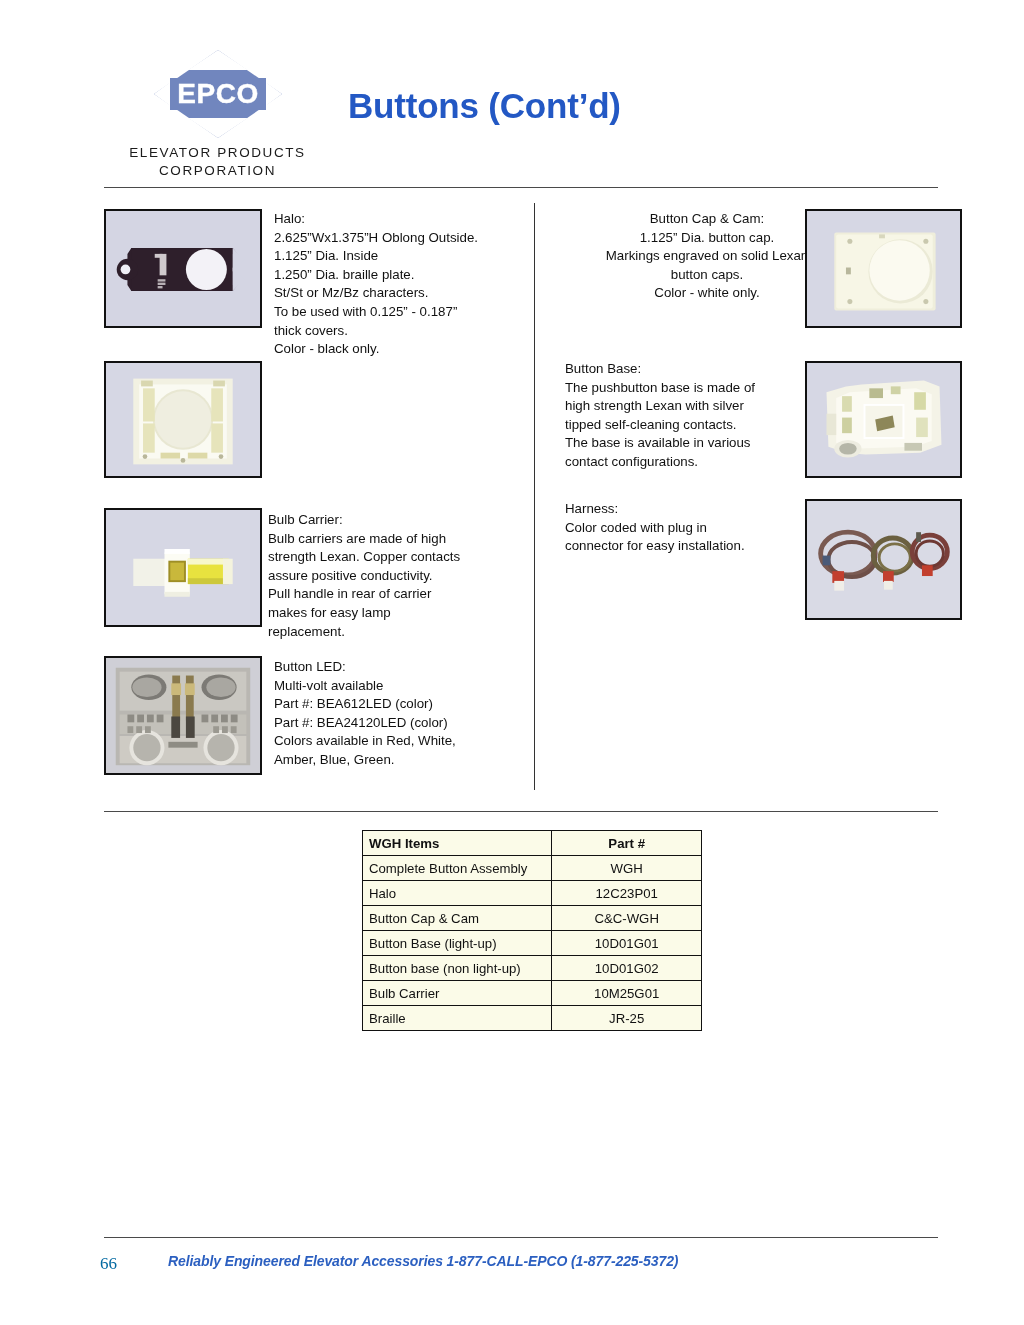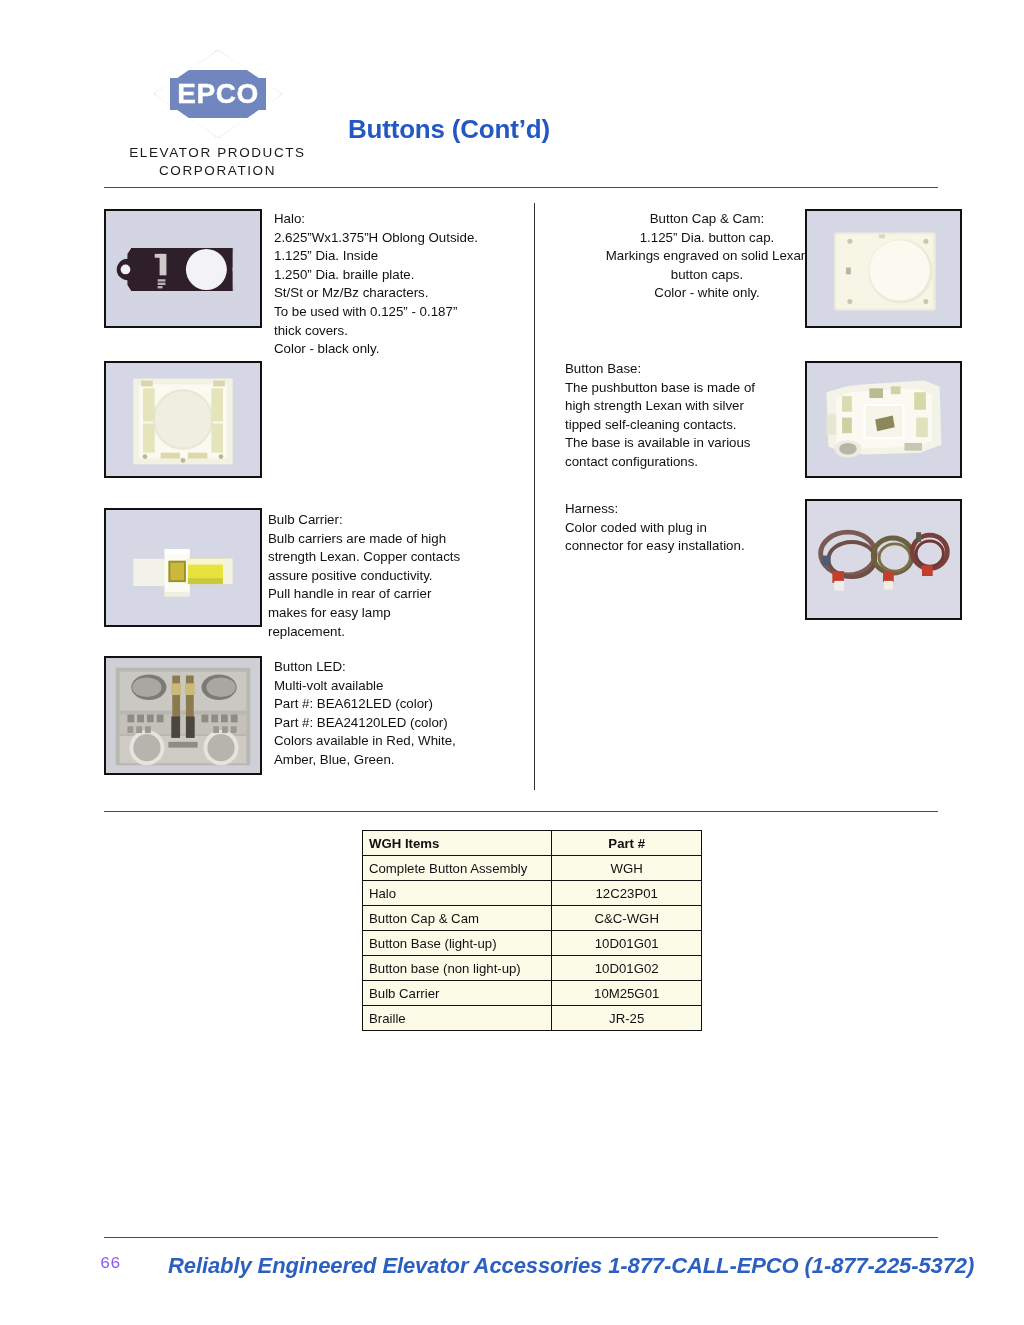--- a/index.html
+++ b/index.html
@@ -39,26 +39,25 @@
     font-size: 13.5px;
     letter-spacing: 1.6px;
     color: #1b1b1b;
     line-height: 1.32;
     font-weight: 400;
   }
   .logo-line2 { letter-spacing: 1.6px; }
   .page-title {
     position: absolute;
     left: 348px; top: 86px;
-    font-size: 26px;
+    font-size: 35px;
     font-weight: bold;
     color: #2358c4;
     letter-spacing: -0.2px;
     font-family: "Liberation Sans", sans-serif;
-    margin-top: 28px;
   }
   .rule-top {
     position: absolute;
     left: 104px; top: 187px;
     width: 834px; height: 0;
     border-top: 1.3px solid #4a4a4a;
   }
 
   
   .content { position: absolute; left: 0; top: 0; width: 1024px; height: 1325px; padding-left: 38px; }
@@ -125,27 +124,27 @@
   
   .footer {
     position: absolute;
     left: 0; top: 1248px;
     width: 1024px; height: 46px;
   }
   .page-num {
     position: absolute;
     left: 100px; top: 6px;
     font-size: 17px;
-    color: #8b5cf6;
-    font-family: Liberation Mono, monospace;
+    color: #0369a1;
+    font-family: Liberation Serif, serif;
   }
   .footer-text {
     position: absolute;
     left: 168px; top: 5px;
-    font-size: 22px;
+    font-size: 14px;
     font-style: italic;
     font-weight: bold;
     color: #2b5fc0;
     letter-spacing: -0.1px;
     font-family: "Liberation Sans", sans-serif;
   }
 </style>
 </head>
 <body>
 

